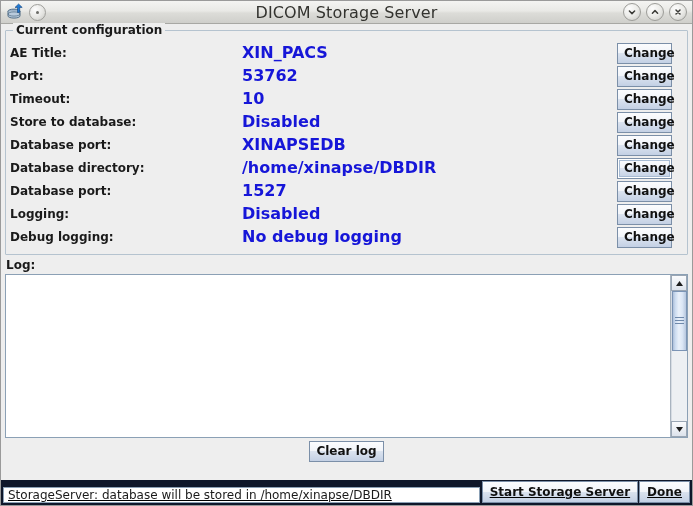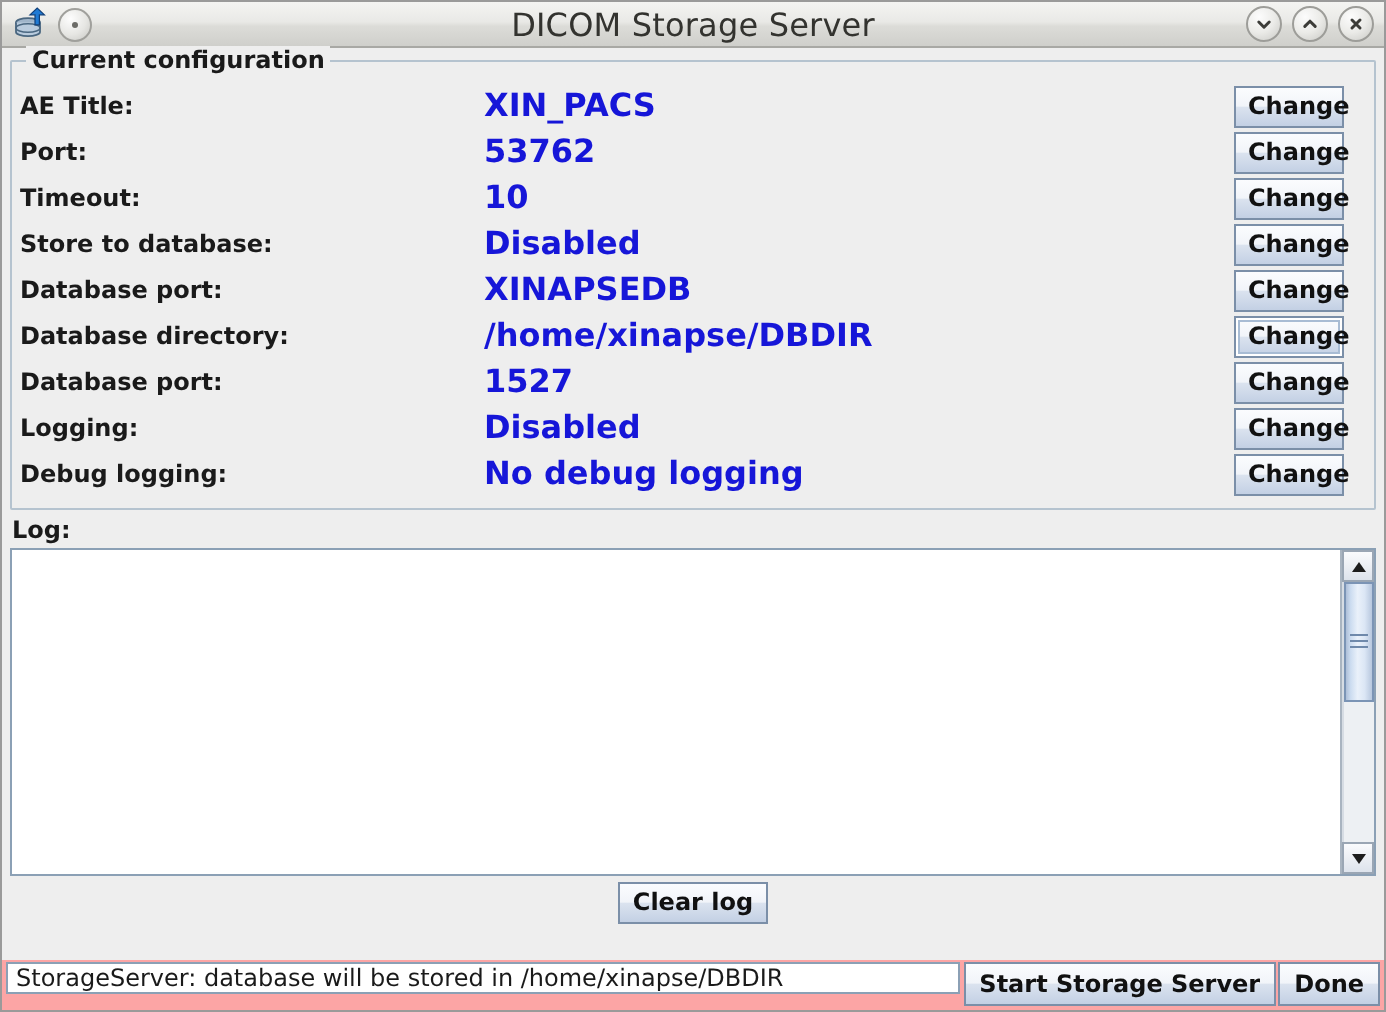--- a/index.html
+++ b/index.html
@@ -246,24 +246,25 @@
     align-items: center;
     justify-content: center;
   }
 
   
   .statusbar {
     position: absolute;
     left: 0; right: 0; bottom: 0;
     height: 25px;
     display: flex;
-    align-items: flex-start;
-    background: #fca5a5;
+    align-items: flex-end;
+    background: #0f172a;
     padding: 1px 2px 2px 2px;
     box-sizing: border-box;
+    text-decoration: underline;
   }
   .status-field {
     flex: 1 1 auto;
     background: #ffffff;
     border: 1px solid #8ba0b5;
     box-sizing: border-box;
     display: flex;
     align-items: center;
     padding-left: 4px;
     font-size: 12px;

